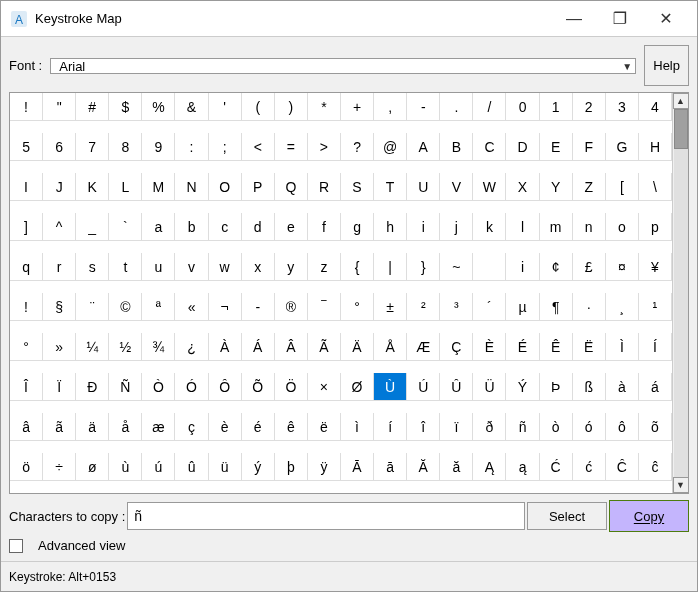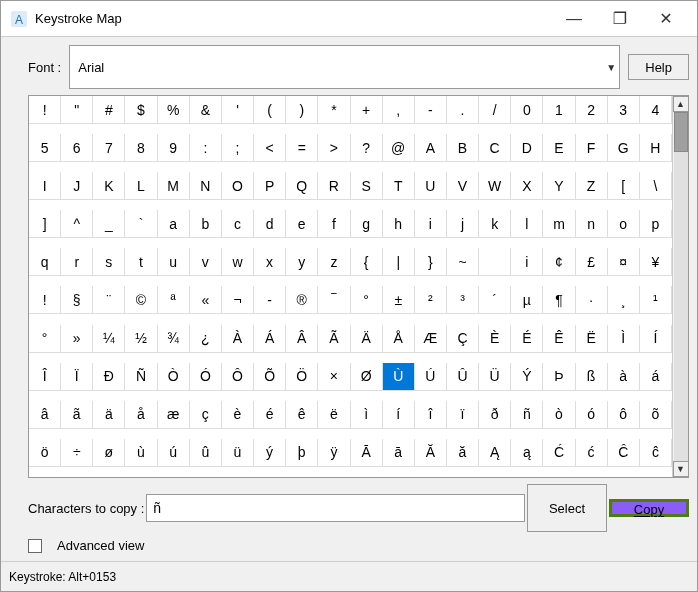--- a/index.html
+++ b/index.html
@@ -62,57 +62,56 @@
       font-size: 16px;
       color: #333;
     }
 
     .content {
       display: flex;
       flex-direction: column;
       flex: 1;
       padding: 8px;
       gap: 6px;
-      margin-left: 19px;
     }
     .font-row {
       display: flex;
       align-items: center;
       gap: 8px;
     }
     .font-label {
       font-size: 13px;
       white-space: nowrap;
     }
     .font-select-wrap {
       flex: 1;
       position: relative;
     }
     .font-select {
       width: 100%;
-      height: 44px;
+      height: 16px;
       border: 1px solid #999;
       background: #fff;
       padding: 0 24px 0 8px;
       font-size: 13px;
       appearance: none;
       cursor: pointer;
     }
     .font-select-arrow {
       position: absolute;
       right: 4px;
       top: 50%;
       transform: translateY(-50%);
       pointer-events: none;
       font-size: 10px;
       color: #333;
     }
     .help-btn {
-      height: 26px;
-      padding: 0 16px;
+      height: 41px;
+      padding: 0 8px;
       border: 1px solid #999;
       background: #f0f0f0;
       cursor: pointer;
       font-size: 13px;
     }
 
     .char-grid-wrap {
       flex: 1;
       border: 1px solid #999;
       overflow: hidden;
@@ -189,34 +188,34 @@
     }
     .copy-input {
       flex: 1;
       height: 28px;
       border: 1px solid #999;
       padding: 0 6px;
       font-size: 14px;
       font-family: Arial, serif;
     }
     .select-btn {
-      height: 48px;
+      height: 28px;
       padding: 0 16px;
       border: 1px solid #999;
       background: #f0f0f0;
       cursor: pointer;
       font-size: 13px;
       min-width: 80px;
       text-underline-offset: 2px;
     }
     .copy-btn {
-      height: 18px;
+      height: 32px;
       padding: 0 16px;
-      border: 3px solid #4d7c0f;
-      background: #8b5cf6;
+      border: 1px solid #4d7c0f;
+      background: #c4b5fd;
       cursor: pointer;
       font-size: 13px;
       min-width: 80px;
       text-decoration: underline;
       text-underline-offset: 2px;
     }
 
     .advanced-row {
       display: flex;
       align-items: center;

